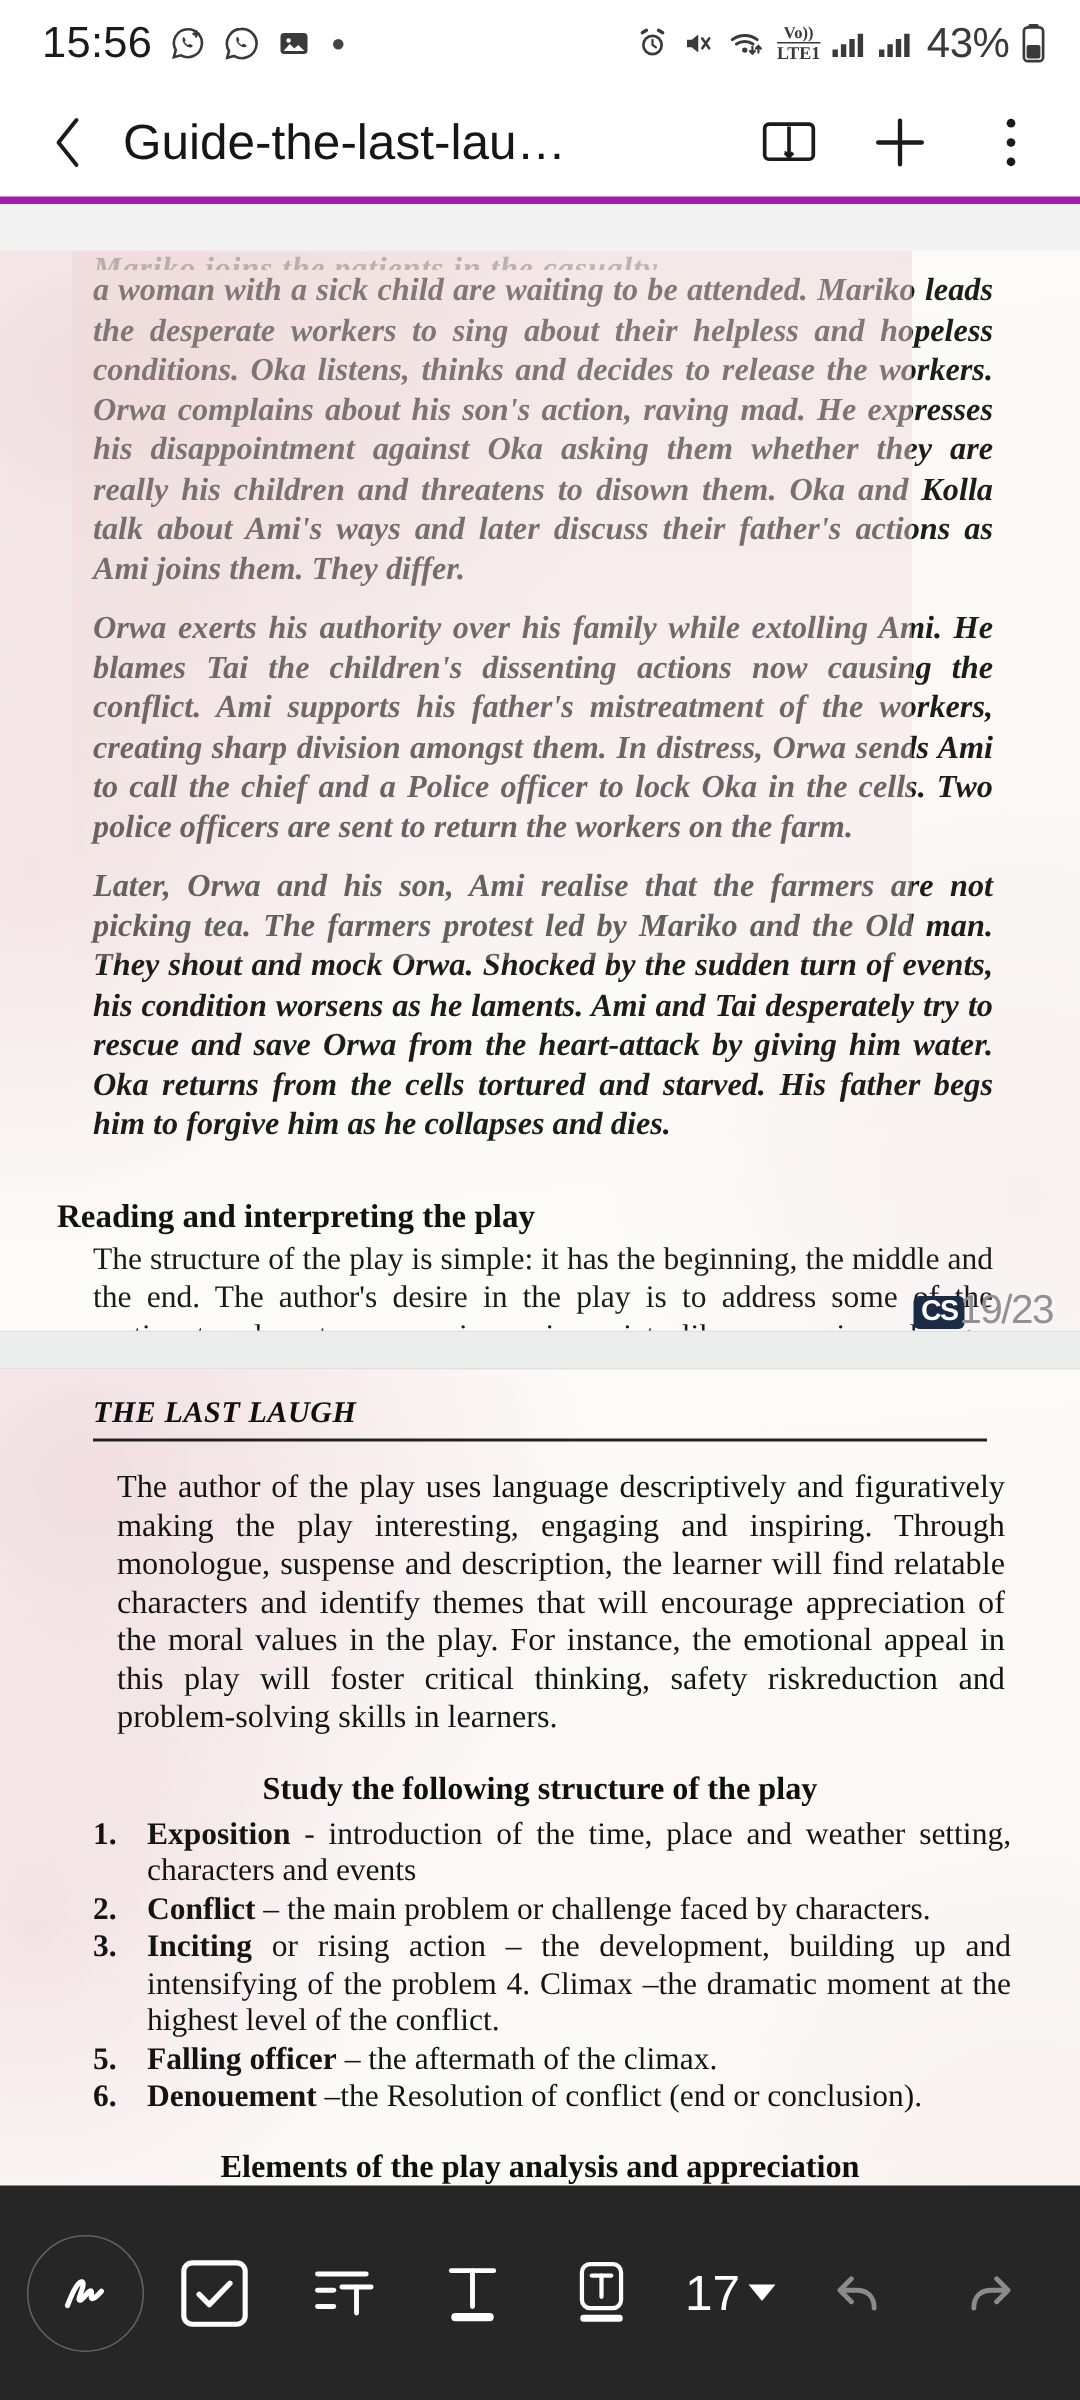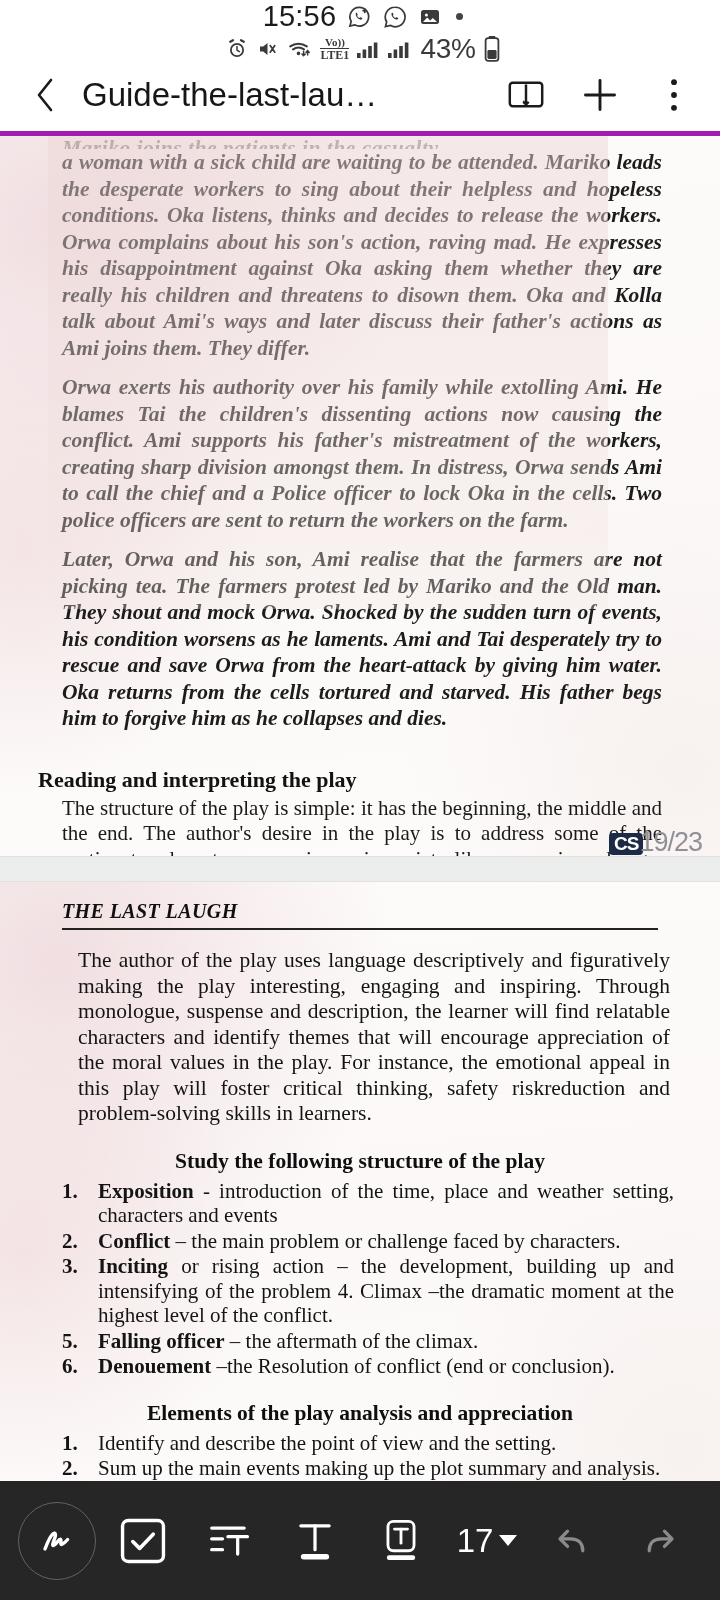--- a/index.html
+++ b/index.html
@@ -9,21 +9,20 @@
     font-family: "Liberation Sans", sans-serif;
     overflow: hidden;
   }
   .screen { position: relative; width: 720px; height: 1600px; background:#fff; }
 
   
   .statusbar {
     height: 58px; background:#ffffff;
     display:flex; align-items:center; justify-content:space-between;
     padding: 0 22px 0 28px;
-    flex-direction: column;
   }
   .status-left { display:flex; align-items:center; gap:10px; }
   .status-time { font-size:29px; color:#1b1b1b; letter-spacing:0.2px; font-family:"Liberation Sans", sans-serif; }
   .status-right { display:flex; align-items:center; gap:7px; }
   .sicon { display:inline-flex; align-items:center; justify-content:space-between;font-family:Liberation Serif, serif; }
   .batt-pct { font-size:28px; color:#3a3a3a; margin-left:2px; letter-spacing:-0.3px;}
   .dot-small { width:7px; height:7px; border-radius:50%; background:#444; display:inline-block; margin-left:4px;}
 
   
   .appbar {
@@ -51,21 +50,21 @@
   }
   .page-scan {
     background:
       radial-gradient(circle at 8% 12%, rgba(231,200,205,.55), rgba(255,255,255,0) 38%),
       radial-gradient(circle at 3% 58%, rgba(236,205,208,.45), rgba(255,255,255,0) 30%),
       radial-gradient(circle at 95% 88%, rgba(240,225,222,.4), rgba(255,255,255,0) 30%),
       linear-gradient(175deg,#fdfafa 0%, #fbf8f7 55%, #fdfcfb 100%);
   }
 
   
-  .page1 { height: 720px; overflow:hidden; }
+  .page1 { height: 720px; overflow:hidden;margin-top:31px; }
   .p1-shade {
     position:absolute; left:48px; top:0; width:560px; height:473px;
     background: linear-gradient(180deg, rgba(236,214,213,.5), rgba(244,232,230,.32));
     pointer-events:none;
   }
   .ital-block {
     font-family:"Liberation Serif", serif;
     font-style: italic; font-weight:700;
     font-size:21.5px; line-height:26.5px;
     color:#1c1c1c; text-align:justify;
@@ -121,21 +120,21 @@
   ol.numlist li {
     font-family:"Liberation Serif", serif; font-size:21px; line-height:24.5px;
     color:#141414; display:flex; gap:10px; margin-bottom:1px; text-align:justify;
   }
   ol.numlist li .num { font-weight:700; min-width:26px; flex:0 0 auto; }
   ol.numlist li .txt { flex:1 1 auto; }
   .lead { font-weight:700; }
 
   
   .toolbar {
-    position:absolute; left:0; right:0; bottom:0; height:119px;
+    position:absolute; left:0; right:0; bottom:0; height:143px;
     background:#262626; display:flex; align-items:center;
     padding: 0 18px 0 14px; gap:0;
   }
   .tool { flex:1 1 0; display:flex; align-items:center; justify-content:center; height:100%; }
   .pen-circle {
     width:78px; height:78px; border-radius:50%;
     border:1.5px solid #636363; display:flex; align-items:center; justify-content:center;
   }
   .size-pill { display:flex; align-items:center; gap:6px; color:#fff; }
   .size-val { font-size:33px; color:#ffffff; font-family:"Liberation Sans", sans-serif; }

